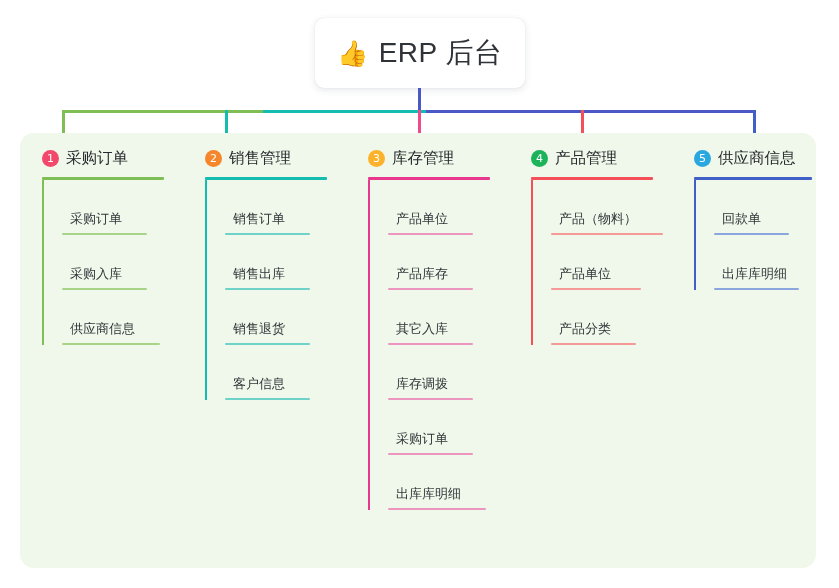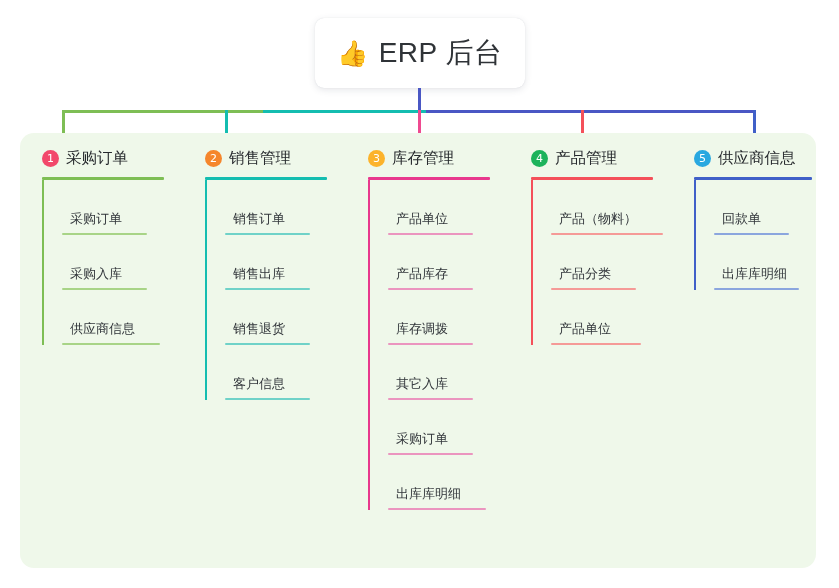--- a/index.html
+++ b/index.html
@@ -219,25 +219,25 @@
         <div class="trunk" style="background: rgb(232, 56, 141);"></div>
         <div class="item">
           <span class="item-label">产品单位</span>
           <div class="item-rule" style="background: rgb(235, 149, 191); width: 85px;"></div>
         </div>
         <div class="item">
           <span class="item-label">产品库存</span>
           <div class="item-rule" style="background: rgb(235, 149, 191); width: 85px;"></div>
         </div>
         <div class="item">
+          <span class="item-label">其它入库</span>
+          <div class="item-rule" style="background: rgb(235, 149, 191); width: 85px;"></div>
+        </div>
+        <div class="item">
           <span class="item-label">库存调拨</span>
-          <div class="item-rule" style="background: rgb(235, 149, 191); width: 85px;"></div>
-        </div>
-        <div class="item">
-          <span class="item-label">其它入库</span>
           <div class="item-rule" style="background: rgb(235, 149, 191); width: 85px;"></div>
         </div>
         <div class="item">
           <span class="item-label">采购订单</span>
           <div class="item-rule" style="background: rgb(235, 149, 191); width: 85px;"></div>
         </div>
         <div class="item">
           <span class="item-label">出库库明细</span>
           <div class="item-rule" style="background: rgb(235, 149, 191); width: 98px;"></div>
         </div>
@@ -249,27 +249,27 @@
         <span class="col-title">产品管理</span>
       </div>
       <div class="head-rule" style="background: rgb(244, 80, 90); width: 122px;"></div>
       <div class="items">
         <div class="trunk" style="background: rgb(244, 80, 90);"></div>
         <div class="item">
           <span class="item-label">产品（物料）</span>
           <div class="item-rule" style="background: rgb(245, 154, 151); width: 112px;"></div>
         </div>
         <div class="item">
+          <span class="item-label">产品单位</span>
+          <div class="item-rule" style="background: rgb(245, 154, 151); width: 90px;"></div>
+        </div>
+        <div class="item">
           <span class="item-label">产品分类</span>
           <div class="item-rule" style="background: rgb(245, 154, 151); width: 85px;"></div>
         </div>
-        <div class="item">
-          <span class="item-label">产品单位</span>
-          <div class="item-rule" style="background: rgb(245, 154, 151); width: 90px;"></div>
-        </div>
       </div>
     </div>
     <div class="column" style="left: 672px;">
       <div class="col-head">
         <span class="badge" style="background: rgb(41, 168, 224);">5</span>
         <span class="col-title">供应商信息</span>
       </div>
       <div class="head-rule" style="background: rgb(64, 96, 200); width: 118px;"></div>
       <div class="items">
         <div class="trunk" style="background: rgb(64, 96, 200);"></div>

